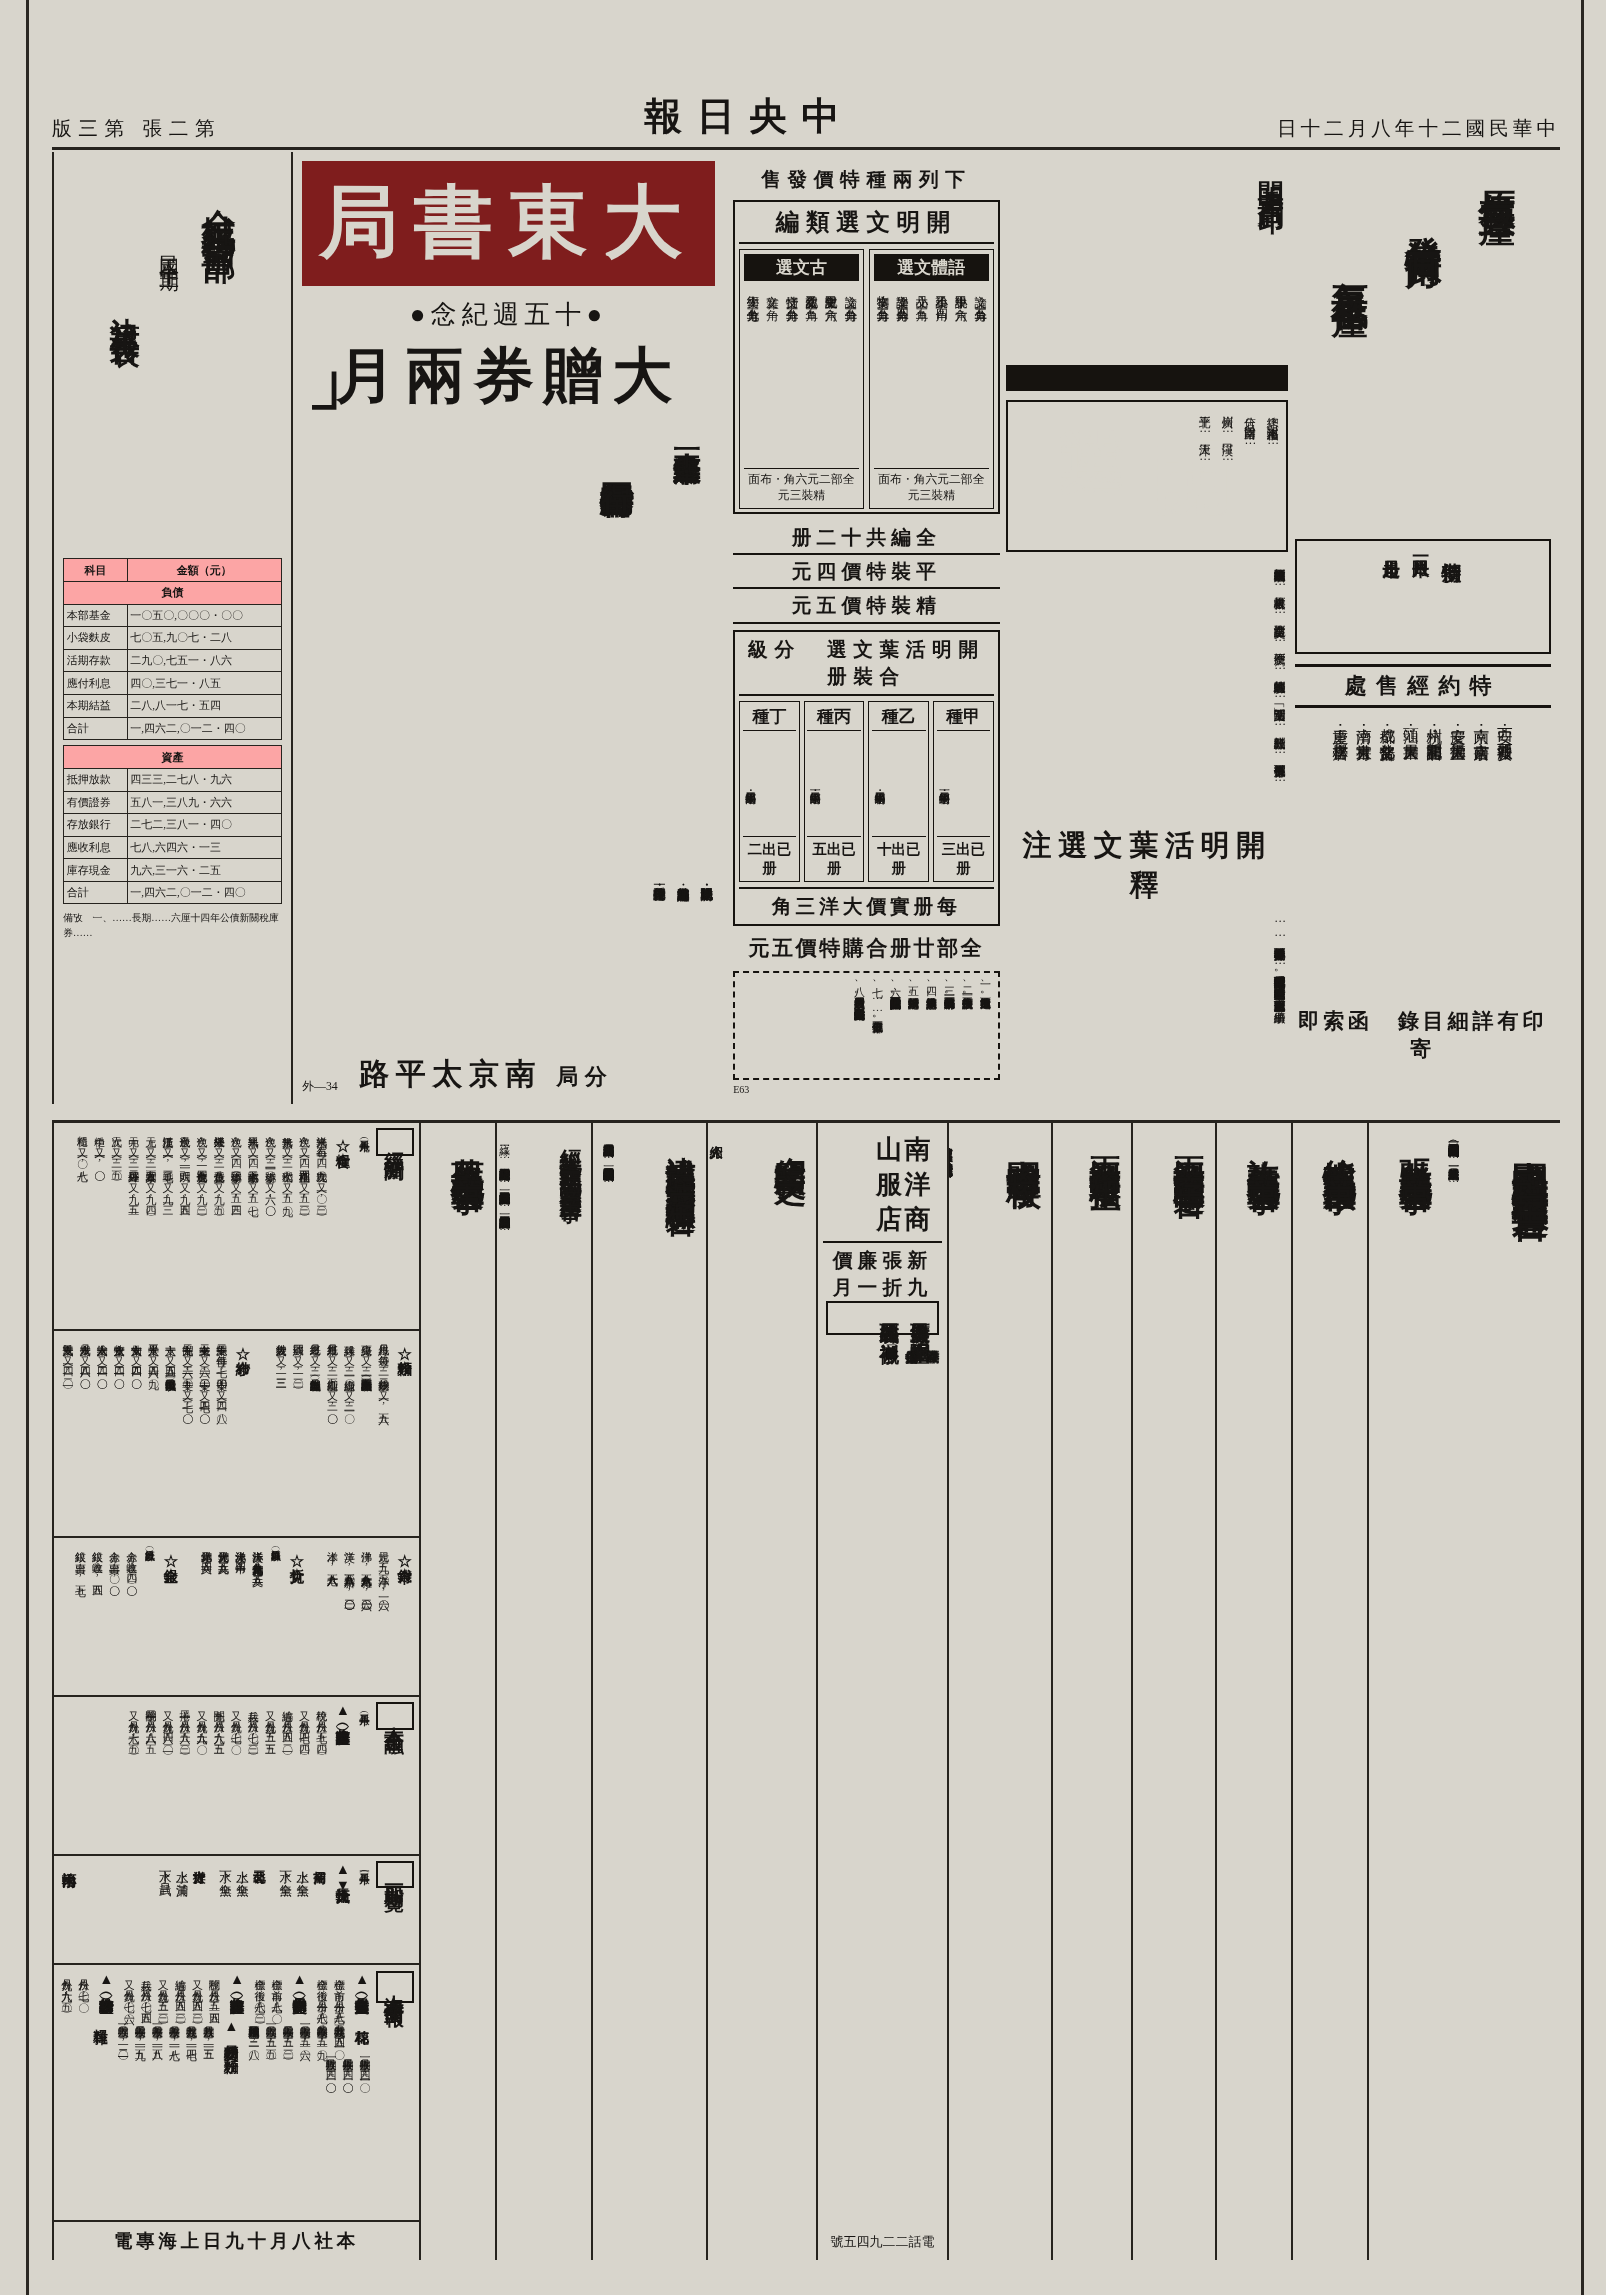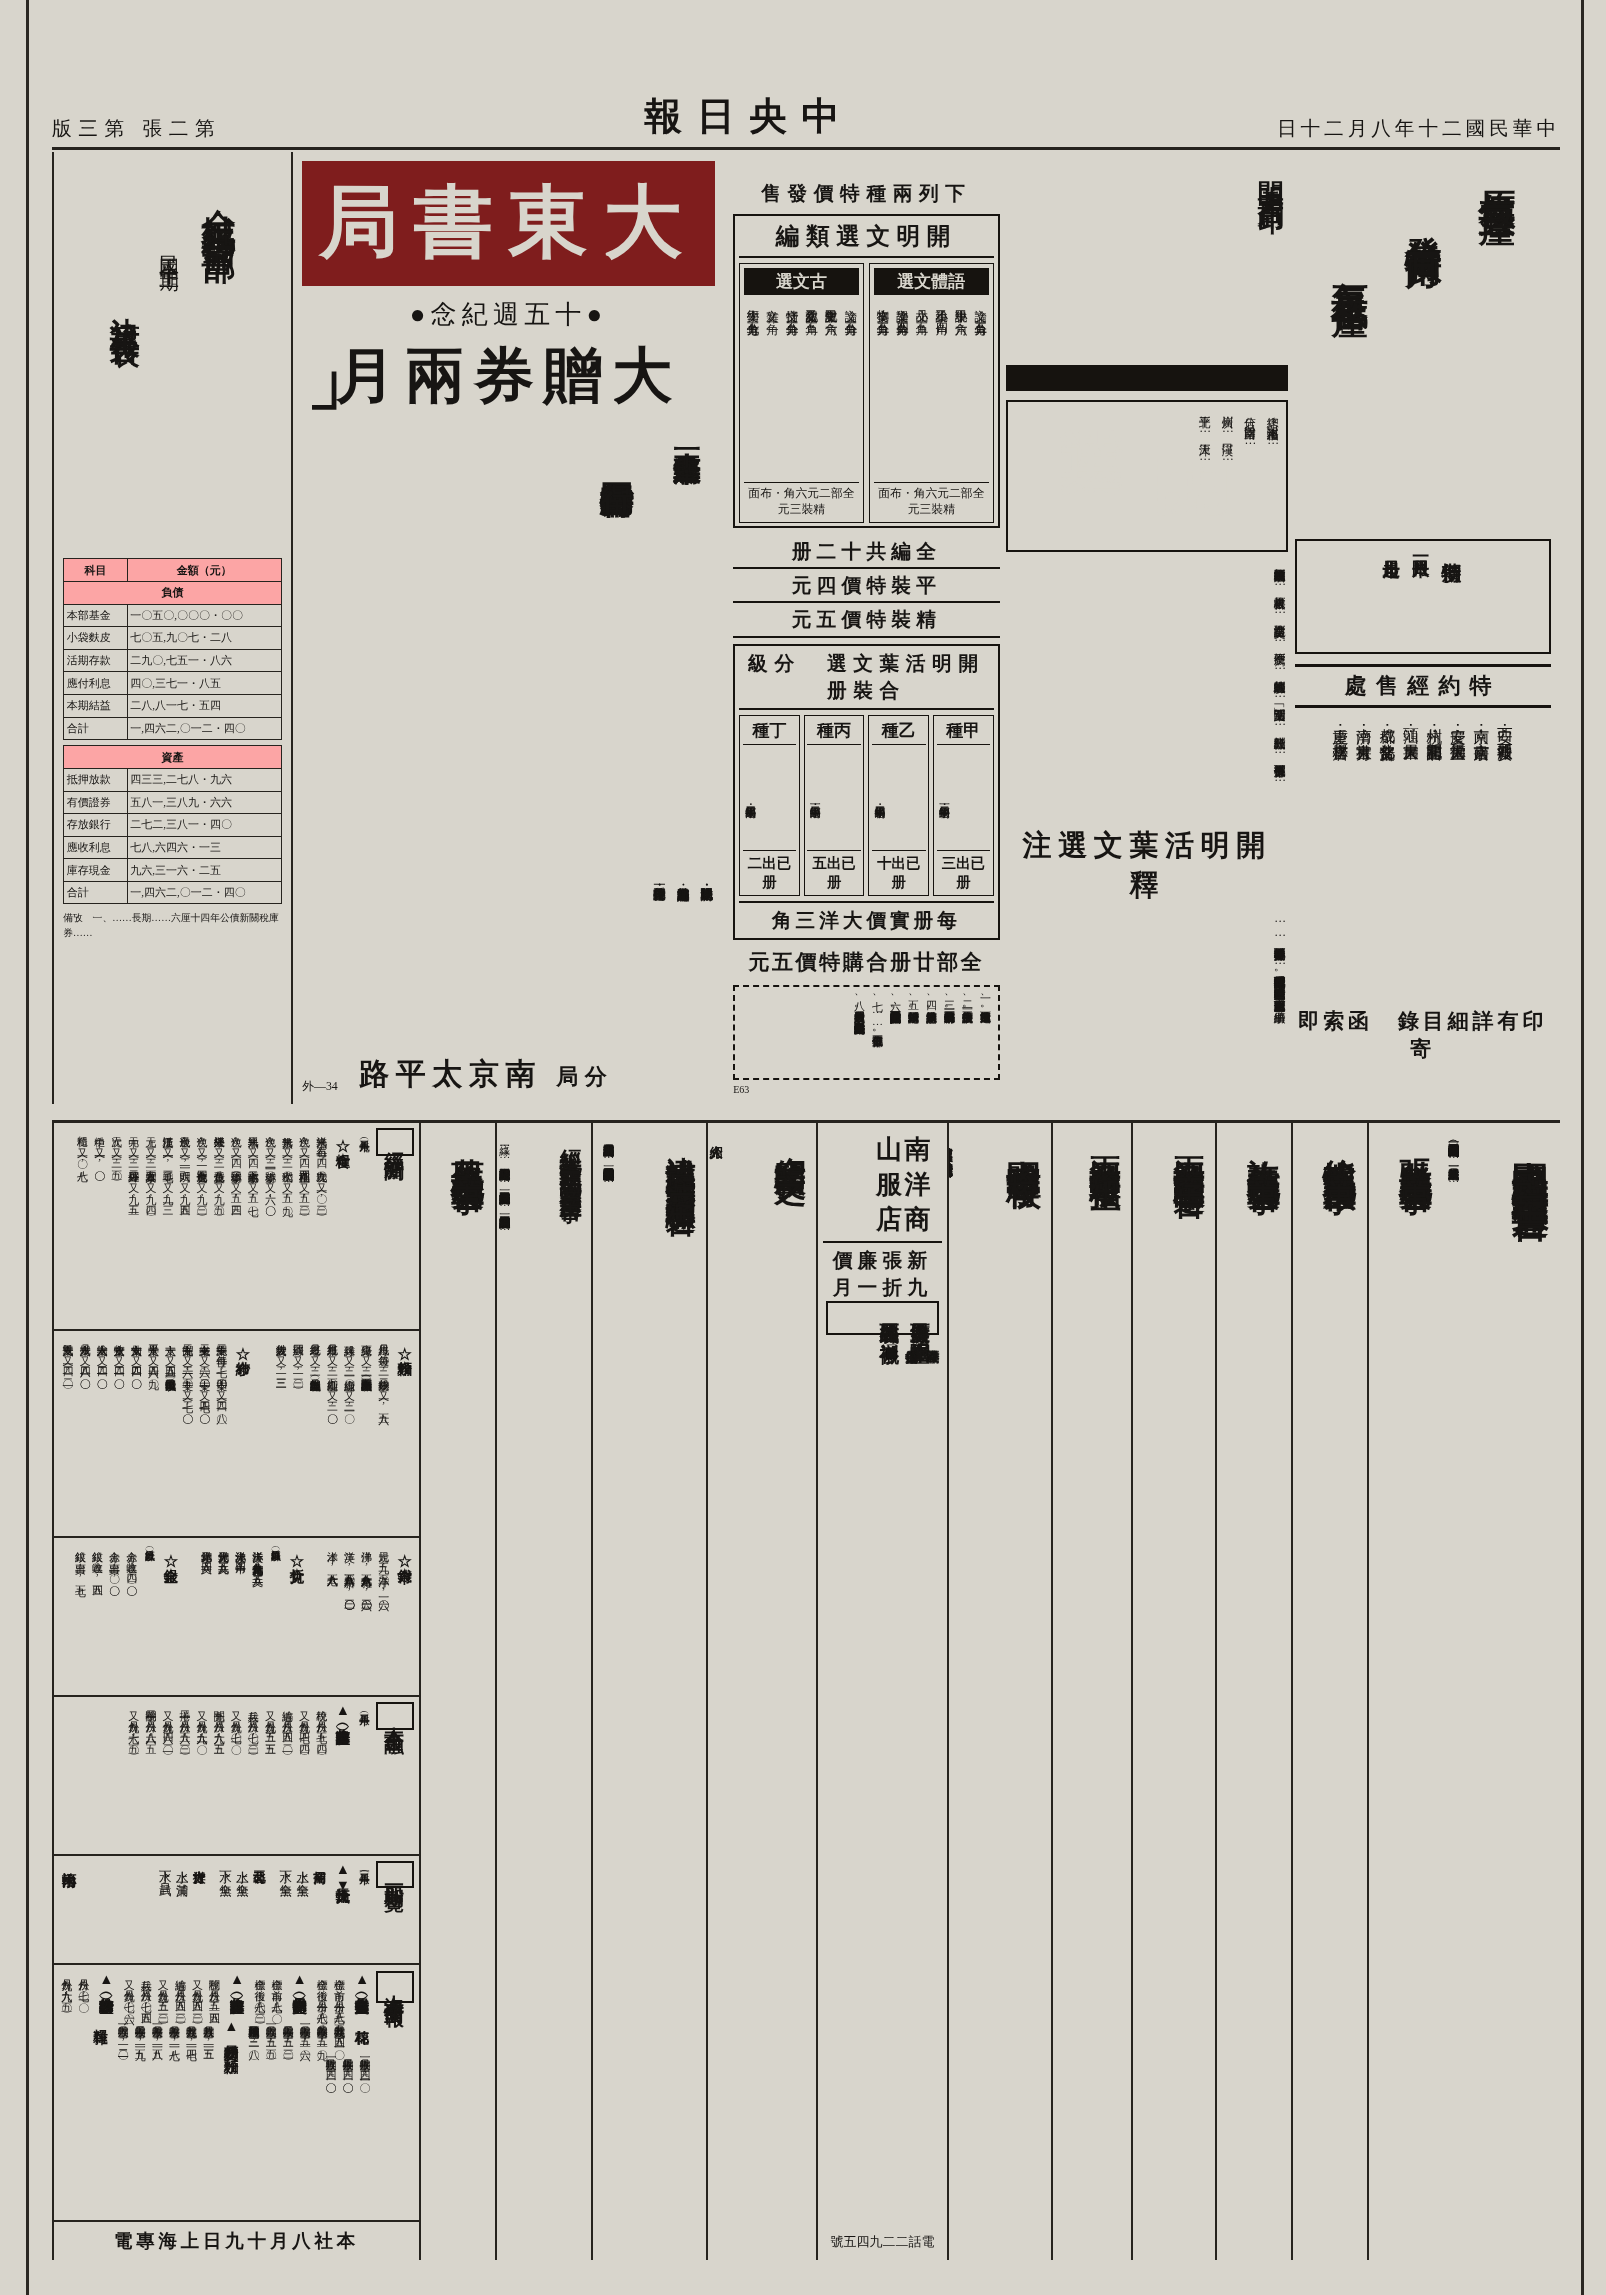--- a/index.html
+++ b/index.html
@@ -61,21 +61,21 @@
   .km-agent{font-size:15.7px;line-height:1.25;}
   .km-cat{font-size:21px;font-weight:700;text-align:center;margin-top:9.2px;letter-spacing:3.9px;}
   .km-pub{font-size:26px;font-weight:700;letter-spacing:5.2px;align-self:flex-end;height:197px;}
   .km-title-box{background:#16130f;color:#d8d5cc;display:flex;flex-direction:row-reverse;justify-content:center;gap:5.2px;padding:13px 5.2px;margin-top:6.6px;}
   .km-title-box .big1{font-size:79px;font-weight:700;}
   .km-title-box .big2{font-size:63px;font-weight:700;}
   .km-store{border:2px solid #16130f;margin-top:9.2px;padding:5.2px;display:flex;flex-direction:row-reverse;gap:6.6px;height:138px;font-size:11.8px;}
   .km-intro{flex:1;font-size:11.8px;line-height:1.45;margin-top:7.9px;}
   .km-zhushi-t{font-size:29px;font-weight:700;text-align:center;letter-spacing:6.6px;margin-top:6.6px;}
   .km-zhushi-b{height:184px;font-size:11.8px;line-height:1.45;margin-top:5.2px;}
-  .km-sec-intro{font-size:19.7px;font-weight:700;text-align:center;letter-spacing:6.6px;margin-top:19px;}
+  .km-sec-intro{font-size:19.7px;font-weight:700;text-align:center;letter-spacing:6.6px;margin-top:5px;}
   .km-table{border:2.6px solid #16130f;margin-top:6.6px;padding:3.9px;}
   .km-table .tt{font-size:23.6px;font-weight:700;text-align:center;border-bottom:2px solid #16130f;padding-bottom:3.9px;letter-spacing:6.6px;}
   .km-groups{display:flex;flex-direction:row-reverse;gap:5.2px;margin-top:5.2px;}
   .km-group{flex:1;border:1.3px solid #16130f;padding:3.9px;}
   .km-group .gt{font-size:17px;font-weight:700;text-align:center;background:#16130f;color:#d8d5cc;padding:2px 0;}
   .km-items{display:flex;flex-direction:row-reverse;height:177px;gap:2.6px;margin-top:5.2px;justify-content:center;}
   .km-item{font-size:12.5px;}
   .km-sub{font-size:11.8px;border-top:1.3px solid #16130f;margin-top:5.2px;padding-top:2.6px;text-align:center;}
   .km-totals{margin-top:6.6px;}
   .km-total{font-size:19.7px;font-weight:700;text-align:center;letter-spacing:5.2px;border-bottom:2.6px solid #16130f;padding:2.6px 0;}

